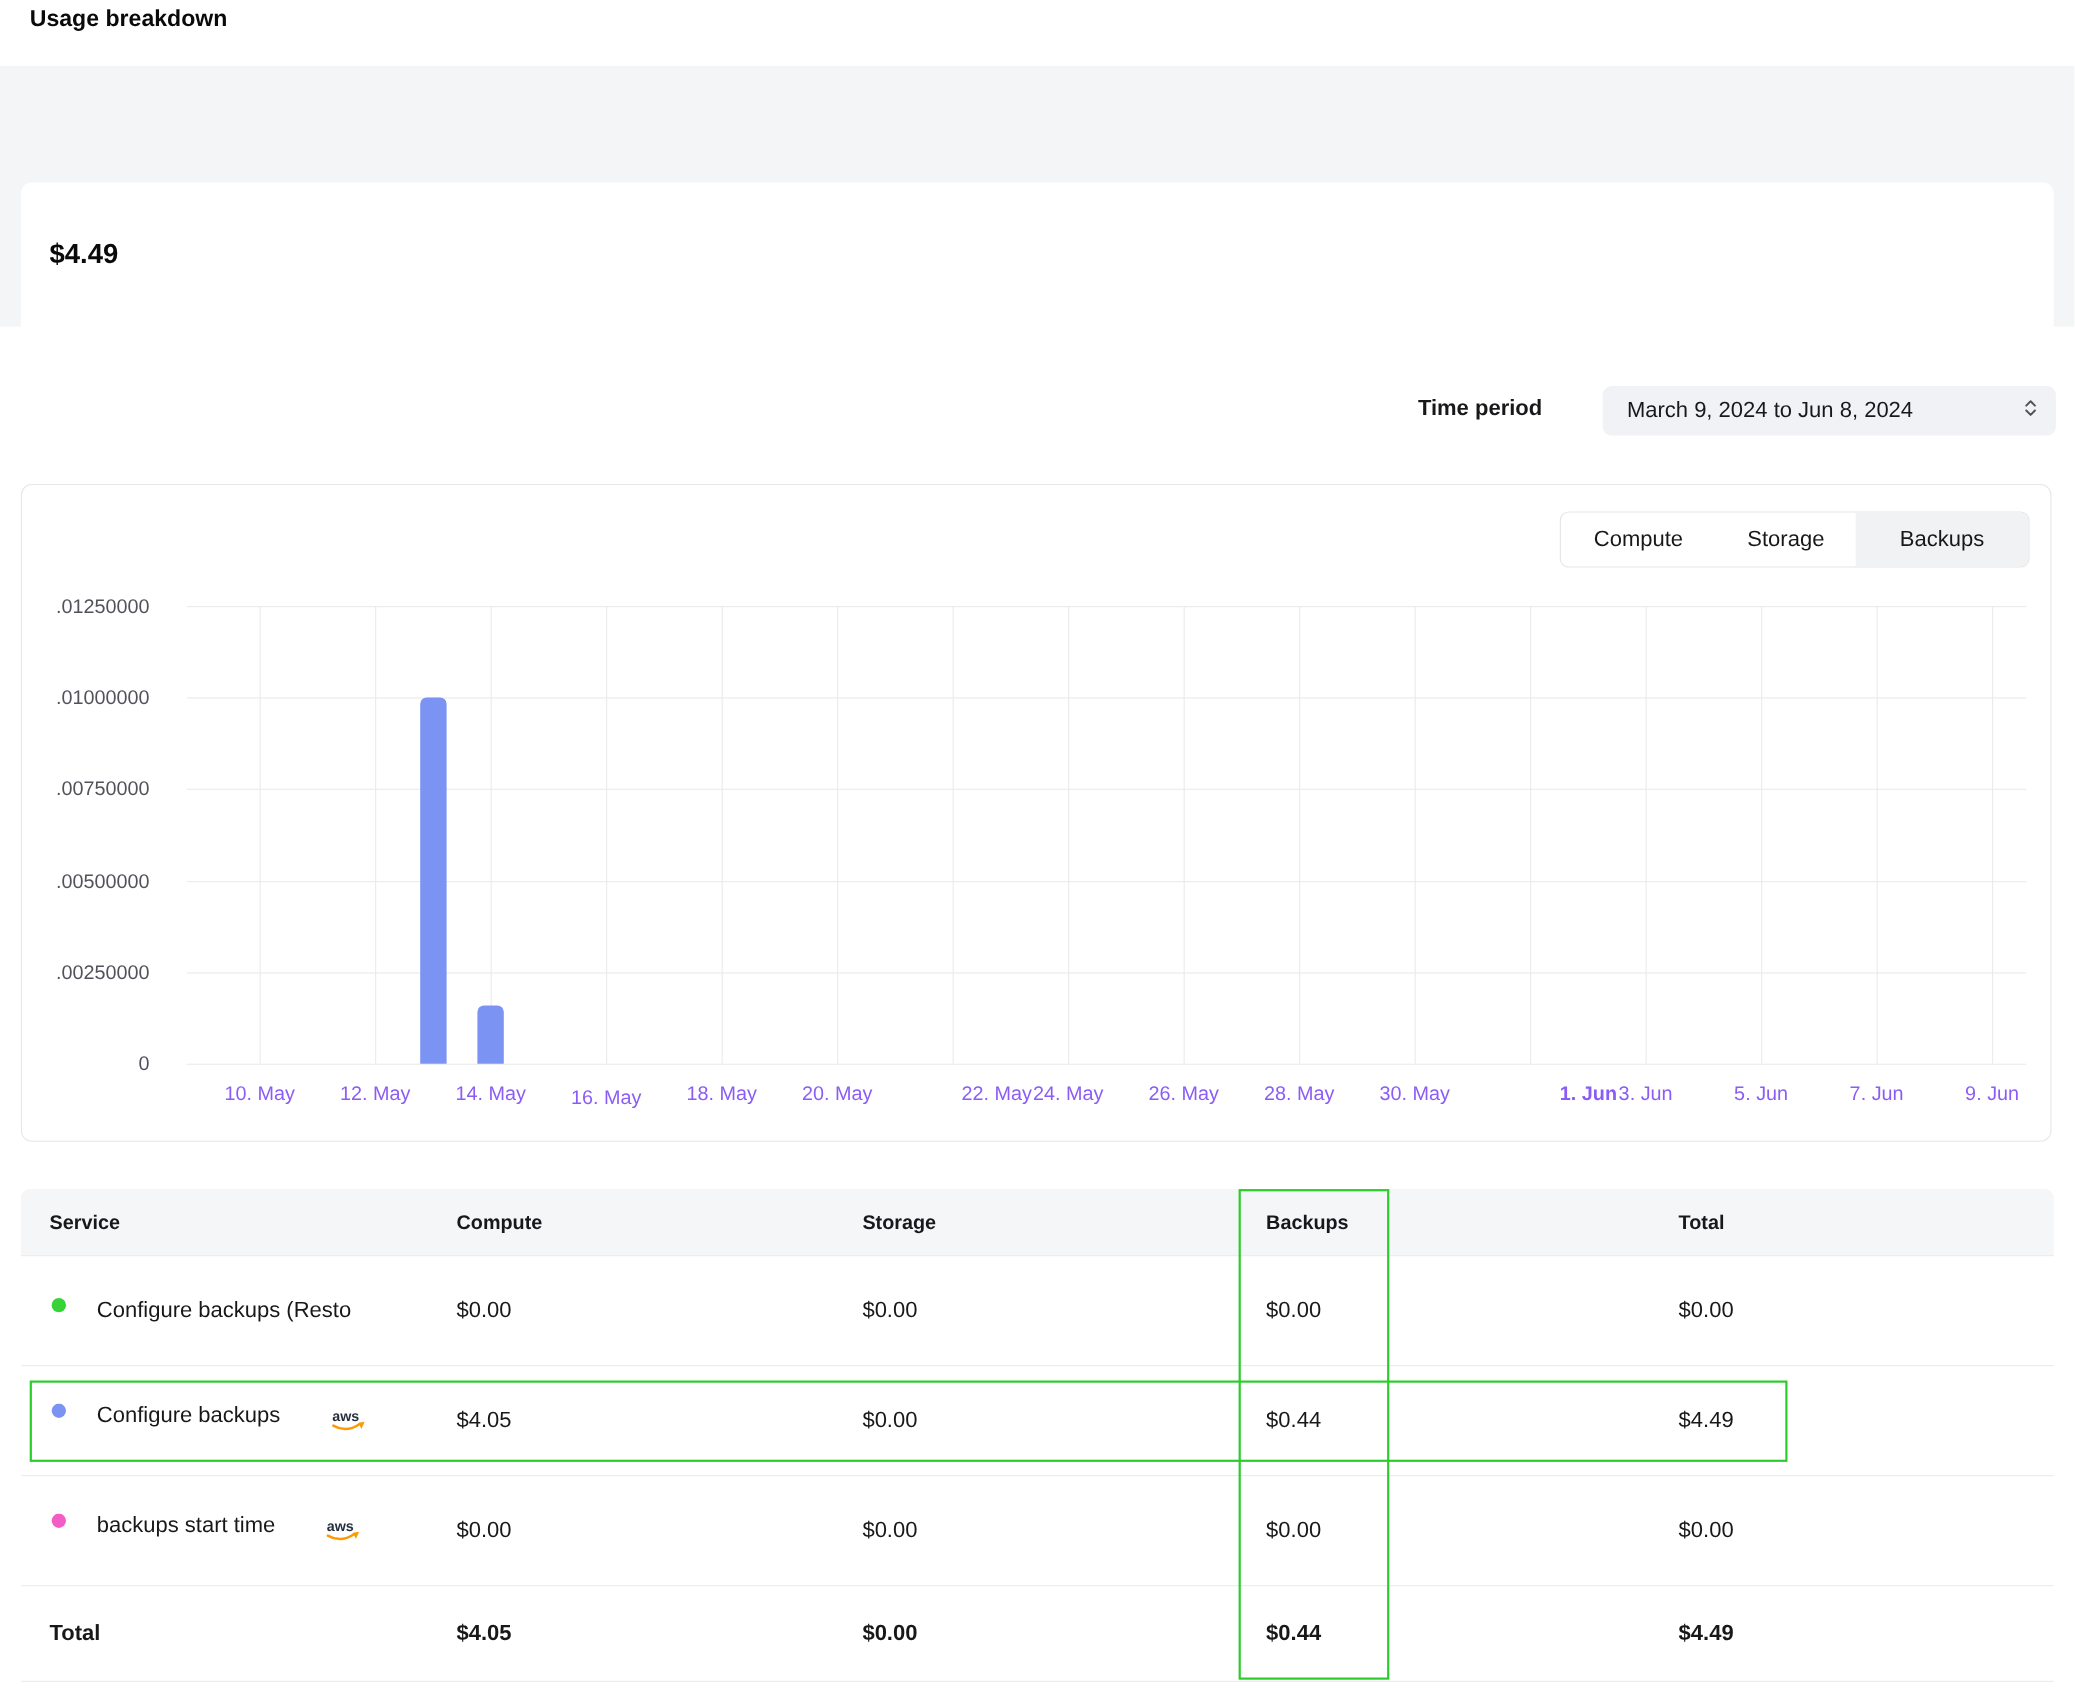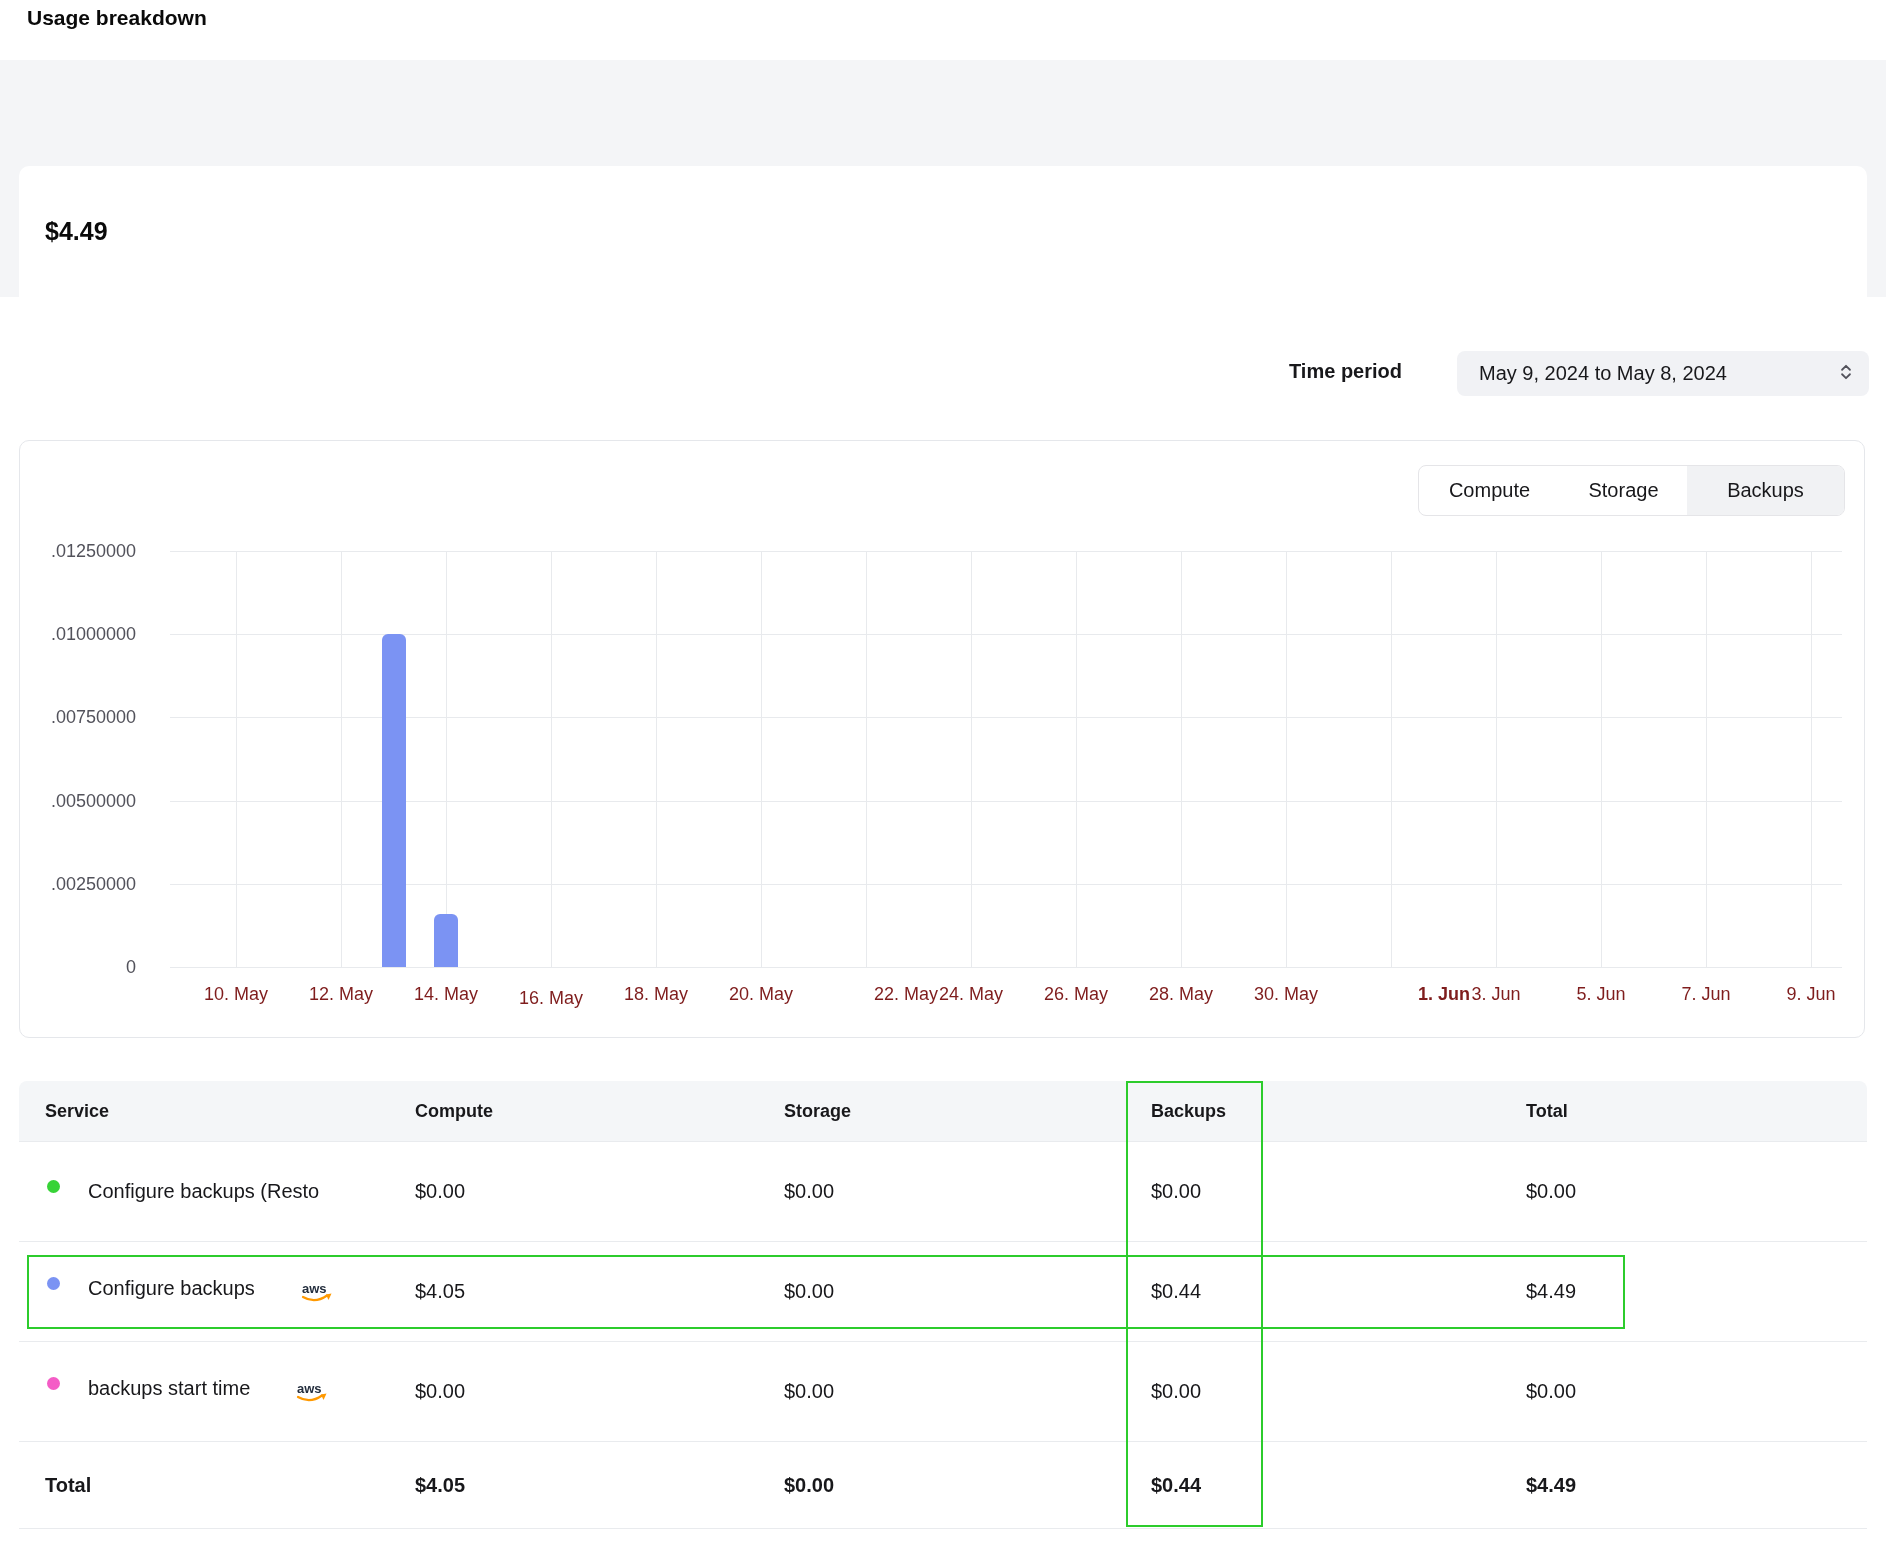--- a/index.html
+++ b/index.html
@@ -22,21 +22,21 @@
   .tab{display:flex;align-items:center;justify-content:center;font-size:20px;color:#18181b;cursor:pointer;}
   .tab-compute{width:141px;}
   .tab-storage{width:127px;}
   .tab-backups{width:157px;}
   .tab.active{background:#f1f2f4;}
 
   #plot-area{position:absolute;left:0;top:0;right:0;bottom:0;}
   .gridline-h{position:absolute;height:1px;background:#e8eaed;}
   .gridline-v{position:absolute;width:1px;background:#e8eaed;}
   .y-label{position:absolute;text-align:right;font-size:18px;line-height:22px;color:#52525b;}
-  .x-label{position:absolute;text-align:center;font-size:18px;line-height:22px;color:#7f1d1d;}
+  .x-label{position:absolute;text-align:center;font-size:18px;line-height:22px;color:#8b5cf6;}
   .bar{position:absolute;border-radius:6px 6px 0 0;z-index:2;}
 
   .usage-table{position:absolute;left:19px;top:1081px;width:1848px;background:#fff;border-bottom:1px solid #e9ebee;}
   .thead,.trow{display:grid;grid-template-columns:370px 369px 367px 375px 1fr;box-sizing:border-box;padding-left:26px;align-items:center;}
   .thead{height:60px;background:#f4f6f8;border-radius:8px 8px 0 0;font-size:18px;font-weight:700;}
   .trow{height:100px;border-top:1px solid #e9ebee;font-size:20px;}
   .trow.total-row{height:87px;font-weight:700;}
   .trow:first-of-type{border-top:none;}
   .service-cell{display:flex;align-items:flex-start;gap:28px;overflow:hidden;white-space:nowrap;}
   .dot{width:13px;height:13px;border-radius:50%;flex:0 0 auto;margin-left:2px;}
@@ -54,21 +54,21 @@
   <h1 class="page-title">Usage breakdown</h1>
 
   <section class="cost-band">
     <div class="cost-card">
       <div class="cost-amount">$4.49</div>
     </div>
   </section>
 
   <div class="time-period-label">Time period</div>
   <div class="time-period-select">
-    <span class="value">May 9, 2024 to May 8, 2024</span>
+    <span class="value">March 9, 2024 to Jun 8, 2024</span>
     <span>
       <svg width="18" height="18" viewBox="0 0 16 16" fill="none" stroke="#52525b" stroke-width="1.6" stroke-linecap="round" stroke-linejoin="round">
         <path d="M4.5 6 L8 2.5 L11.5 6"></path>
         <path d="M4.5 10 L8 13.5 L11.5 10"></path>
       </svg>
     </span>
   </div>
 
   <div class="chart-card">
     <div class="tabs">

